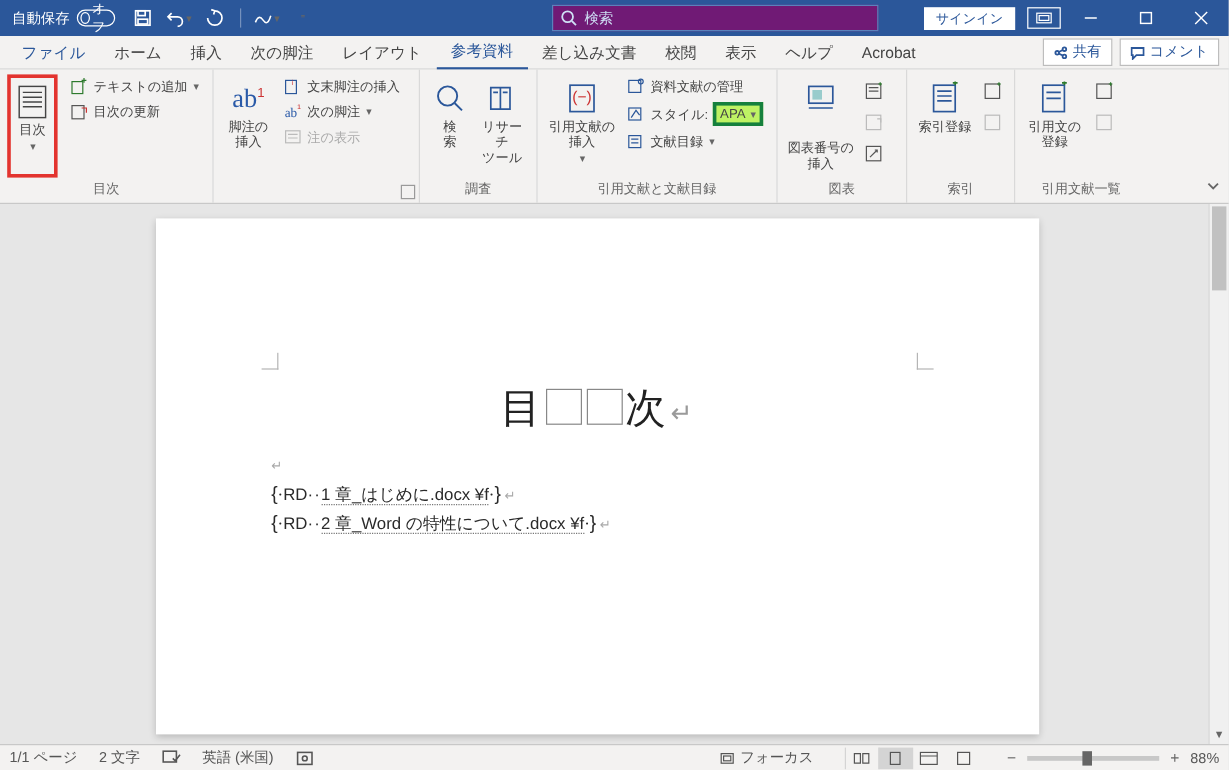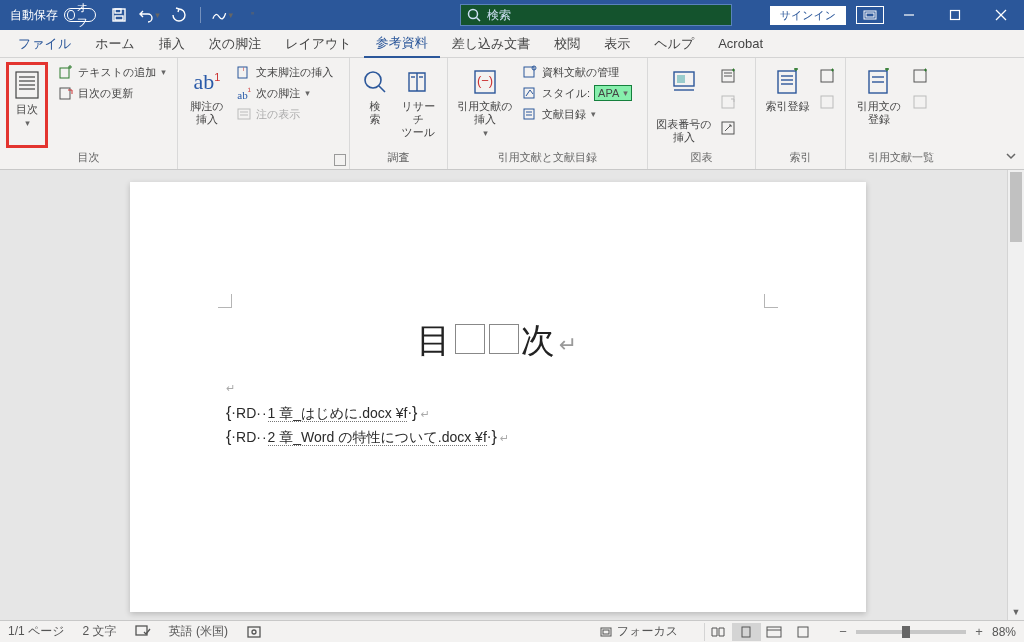--- a/index.html
+++ b/index.html
@@ -9,21 +9,21 @@
   .titlebar { height: 30px; background: #2b579a; color: #fff; display: flex; align-items: center; font-size: 12px; }
   .titlebar .autosave { margin-left: 10px; display: flex; align-items: center; gap: 6px; }
   .titlebar .autosave .toggle { width: 32px; height: 14px; border: 1px solid #fff; border-radius: 7px; display: flex; align-items: center; padding: 0 2px; }
   .titlebar .autosave .toggle .knob { width: 10px; height: 10px; background: #2b579a; border: 1px solid #fff; border-radius: 50%; }
   .titlebar .autosave .toggle .off { font-size: 11px; margin-left: 2px; }
   .qat { display: flex; align-items: center; gap: 8px; margin-left: 12px; }
   .qat .qbtn { width: 22px; height: 22px; display: flex; align-items: center; justify-content: center; color: #fff; cursor: pointer; }
   .qat svg { stroke: #fff; fill: none; stroke-width: 1.4; }
   .qat .sep { width: 1px; height: 16px; background: rgba(255,255,255,.35); margin: 0 2px; }
   .titlebar .doc-title { position: absolute; left: 50%; transform: translateX(-50%); font-size: 12px; }
-  .searchbox { position: absolute; left: 460px; width: 272px; height: 22px; background: #14532d; border: 1px solid #5a82bb; display: flex; align-items: center; padding: 0 6px; color: #cfe0f5; }
+  .searchbox { position: absolute; left: 460px; width: 272px; height: 22px; background: #701a75; border: 1px solid #5a82bb; display: flex; align-items: center; padding: 0 6px; color: #cfe0f5; }
   .searchbox svg { stroke: #cfe0f5; fill: none; stroke-width: 1.5; margin-right: 6px; flex-shrink:0;}
   .signin { position: absolute; right: 178px; background: #fff; color: #2b579a; font-size: 11px; padding: 2px 10px; cursor: pointer; }
   .sysbtns { position: absolute; right: 0; display: flex; }
   .sysbtns .sb { width: 46px; height: 30px; display: flex; align-items: center; justify-content: center; cursor: pointer; }
   .sysbtns svg { stroke: #fff; fill: none; stroke-width: 1.2; }
   .rmode-icon { position: absolute; right: 140px; top: 6px; width: 28px; height: 18px; border: 1px solid #fff; display:flex; align-items:center; justify-content:center; cursor:pointer;}
 
   
   .tabs { height: 28px; background: #f3f2f1; display: flex; align-items: center; font-size: 13px; color: #444; border-bottom: 1px solid #d4d4d4; padding-left: 6px; position:relative;}
   .tabs .tab { padding: 0 12px; height: 28px; display: flex; align-items: center; cursor: pointer; }
@@ -75,21 +75,21 @@
   .statusbar .sitem { margin-right: 18px; display:flex; align-items:center; gap:4px;}
   .statusbar .right { margin-left: auto; display: flex; align-items: center; gap: 8px; }
   .viewbtns { display:flex; gap:0; }
   .viewbtns .vb { width:28px; height:18px; display:flex; align-items:center; justify-content:center; border-left:1px solid #d4d4d4; cursor:pointer;}
   .viewbtns .vb.active { background:#d4d4d4; }
   .zoom { display:flex; align-items:center; gap:6px; }
   .zoom .track { width:110px; height:4px; background:#c8c8c8; position:relative; }
   .zoom .track .knob { position:absolute; left:42%; top:-4px; width:8px; height:12px; background:#666; }
   .zoom .zb { width:14px; height:14px; display:flex; align-items:center; justify-content:center; cursor:pointer; color:#666; font-size:13px;}
 
-  .styleselect { display:flex; align-items:center; border:1px solid #15803d; background:#86efac; padding:1px 3px; font-size:11px; }
+  .styleselect { display:flex; align-items:center; border:3px solid #15803d; background:#bef264; padding:1px 3px; font-size:11px; }
 </style>
 </head>
 <body>
 
 <div class="titlebar">
   <div class="autosave">
     <span>自動保存</span>
     <span class="toggle">
       <span class="knob"></span>
         <span class="off">オフ</span>
@@ -166,20 +166,38 @@
   <div class="tab">ホーム</div>
   <div class="tab">挿入</div>
   <div class="tab">次の脚注</div>
   <div class="tab">レイアウト</div>
   <div class="tab active">参考資料</div>
   <div class="tab">差し込み文書</div>
   <div class="tab">校閲</div>
   <div class="tab">表示</div>
   <div class="tab">ヘルプ</div>
   <div class="tab">Acrobat</div>
+  <div class="right">
+    <div class="rbtn">
+      <svg width="12" height="12" viewBox="0 0 12 12">
+          <circle cx="3" cy="6" r="1.5"></circle>
+          <circle cx="9" cy="3" r="1.5"></circle>
+          <circle cx="9" cy="9" r="1.5"></circle>
+          <line x1="4" y1="5.5" x2="8" y2="3.5"></line>
+          <line x1="4" y1="6.5" x2="8" y2="8.5"></line>
+        </svg>
+      <span>共有</span>
+    </div>
+    <div class="rbtn">
+      <svg width="12" height="12" viewBox="0 0 12 12">
+          <path d="M1 2h10v6H5l-3 3V8H1z"></path>
+        </svg>
+      <span>コメント</span>
+    </div>
+  </div>
 </div>
 
 <div class="ribbon">
 
   <div class="group" style="width:178px; position:relative;">
     <div class="body">
       <div class="bigbtn highlight" style="width:42px;">
         <div class="ic">
             <svg width="28" height="30" viewBox="0 0 28 30" stroke="#444" fill="none" stroke-width="1.2">
               <rect x="3" y="2" width="22" height="26"></rect>

